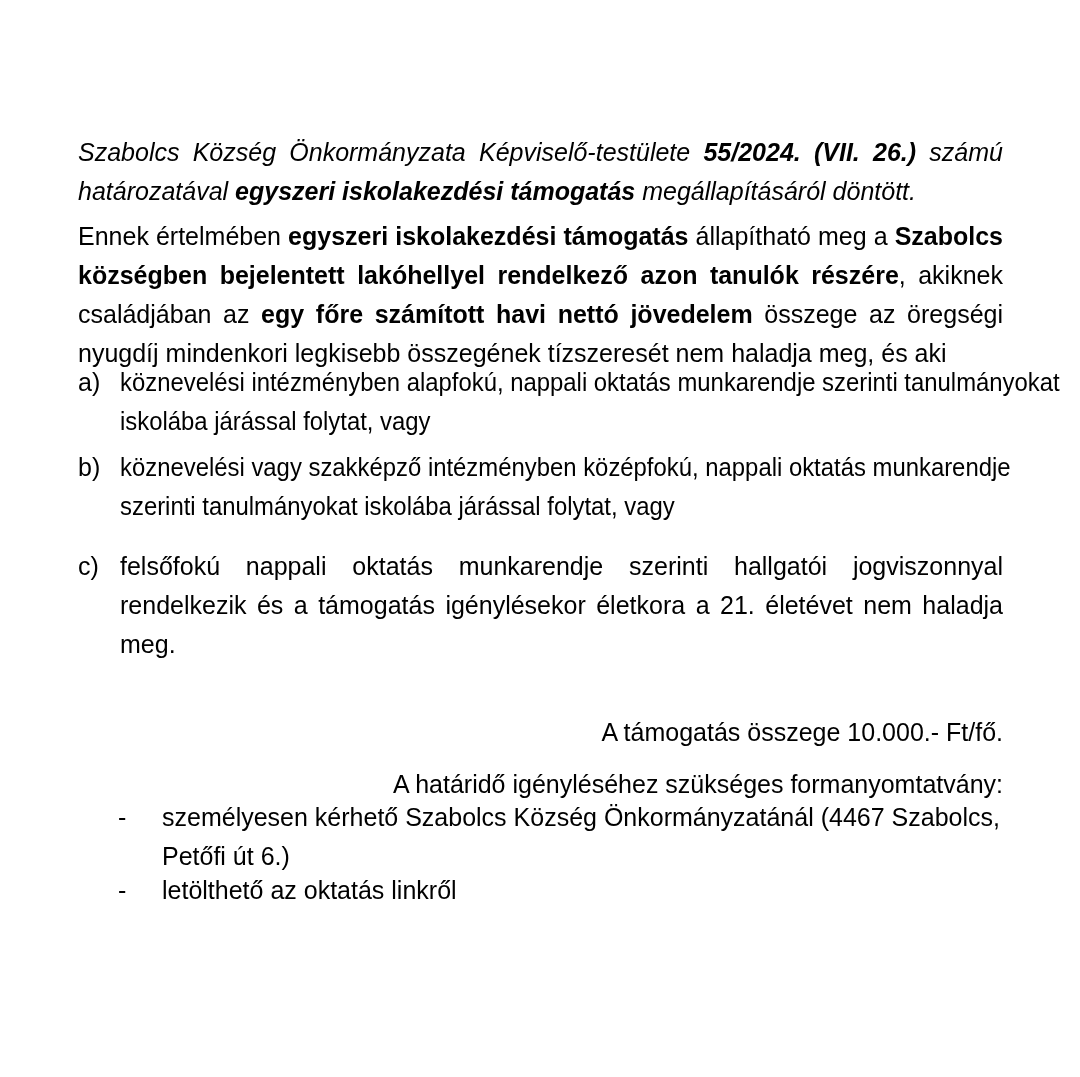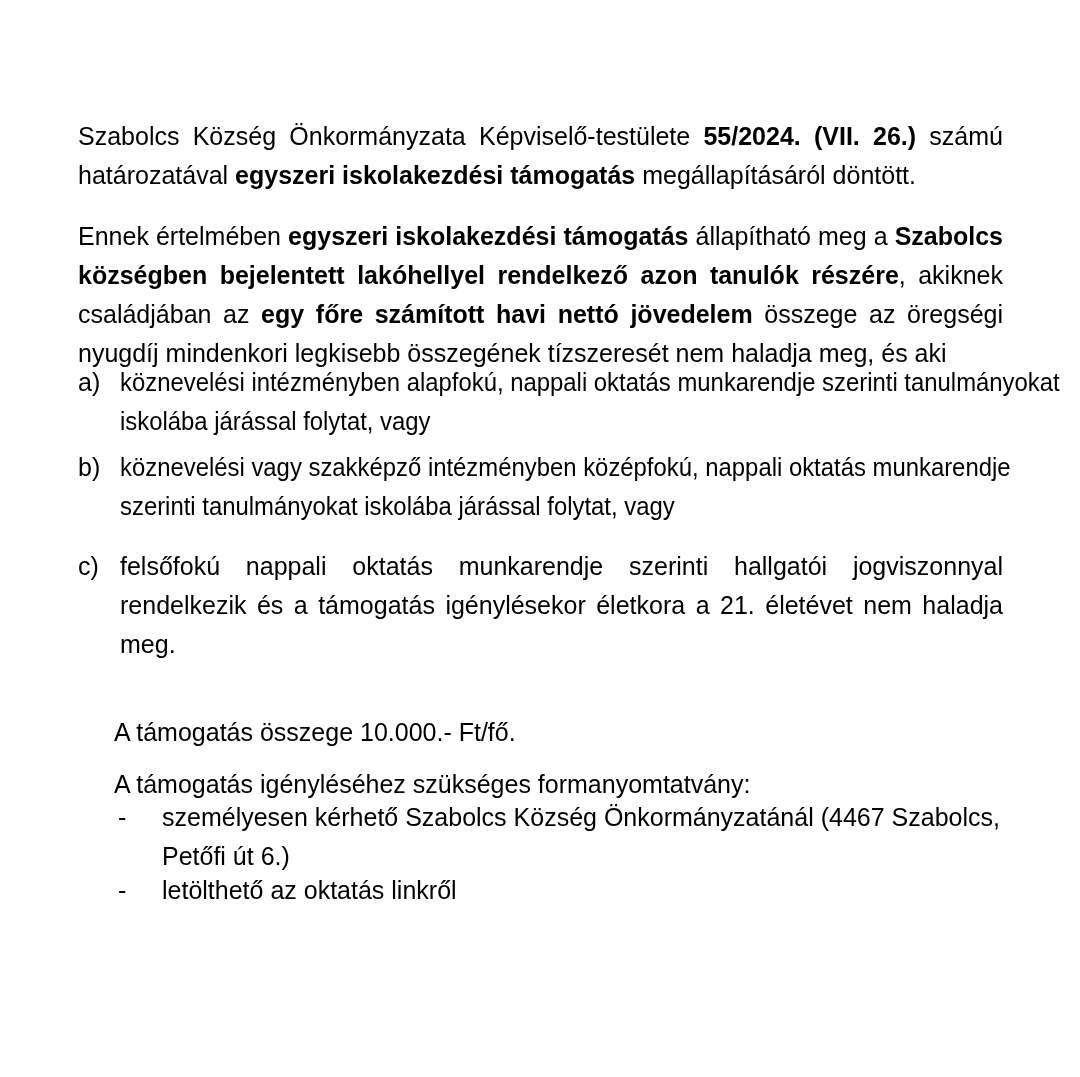--- a/index.html
+++ b/index.html
@@ -45,21 +45,21 @@
   .para {
     position: absolute;
     left: 78px;
     width: 925px;
     font-size: 25px;
     line-height: 39px;
     text-align: justify;
     text-justify: inter-word;
     word-spacing: 0px;
   }
-  .para.plain { text-align: left; margin-left: 36px; }
+  .para.plain { text-align: right; }
 
   .para b, .para strong { font-weight: bold; }
 
   
   .nb { white-space: nowrap; }
 
   
   .lettered-item {
     position: absolute;
     left: 78px;
@@ -112,21 +112,21 @@
     top: 0;
     width: 30px;
     white-space: pre;
   }
   .dash-item .body {
     margin-left: 44px;
     text-align: left;
   }
 
   
-  #p-intro      { top: 92px; }
+  #p-intro      { top: 108px; font-style: italic; }
   #p-ennek      { top: 192px; }
   #li-a         { top: 363px; }
   #li-b         { top: 448px; }
   #li-c         { top: 547px; }
   #p-osszeg     { top: 688px; }
   #p-formanyom  { top: 740px; }
   #li-dash-1    { top: 798px; }
   #li-dash-2    { top: 871px; }
   #p-hatarido   { top: 923px; }
 </style>
@@ -150,21 +150,21 @@
     <div class="body">köznevelési vagy szakképző intézményben középfokú, nappali oktatás munkarendje szerinti tanulmányokat iskolába járással folytat, vagy</div>
   </div>
 
   <div class="lettered-item item-c" id="li-c">
     <span class="marker">c)</span>
     <div class="body">felsőfokú nappali oktatás munkarendje szerinti hallgatói jogviszonnyal rendelkezik és a támogatás igénylésekor életkora a 21. életévet nem haladja meg.</div>
   </div>
 
   <p class="para plain" id="p-osszeg">A támogatás összege 10.000.- Ft/fő.</p>
 
-  <p class="para plain" id="p-formanyom">A támogatás igényléséhez szükséges formanyomtatvány:</p>
+  <p class="para plain" id="p-formanyom">A határidő igényléséhez szükséges formanyomtatvány:</p>
 
   <div class="dash-item" id="li-dash-1">
     <span class="marker">-</span>
     <div class="body">személyesen kérhető Szabolcs Község Önkormányzatánál (4467 Szabolcs, Petőfi út 6.)</div>
   </div>
 
   <div class="dash-item" id="li-dash-2">
     <span class="marker">-</span>
     <div class="body">letölthető az oktatás linkről</div>
   </div>

